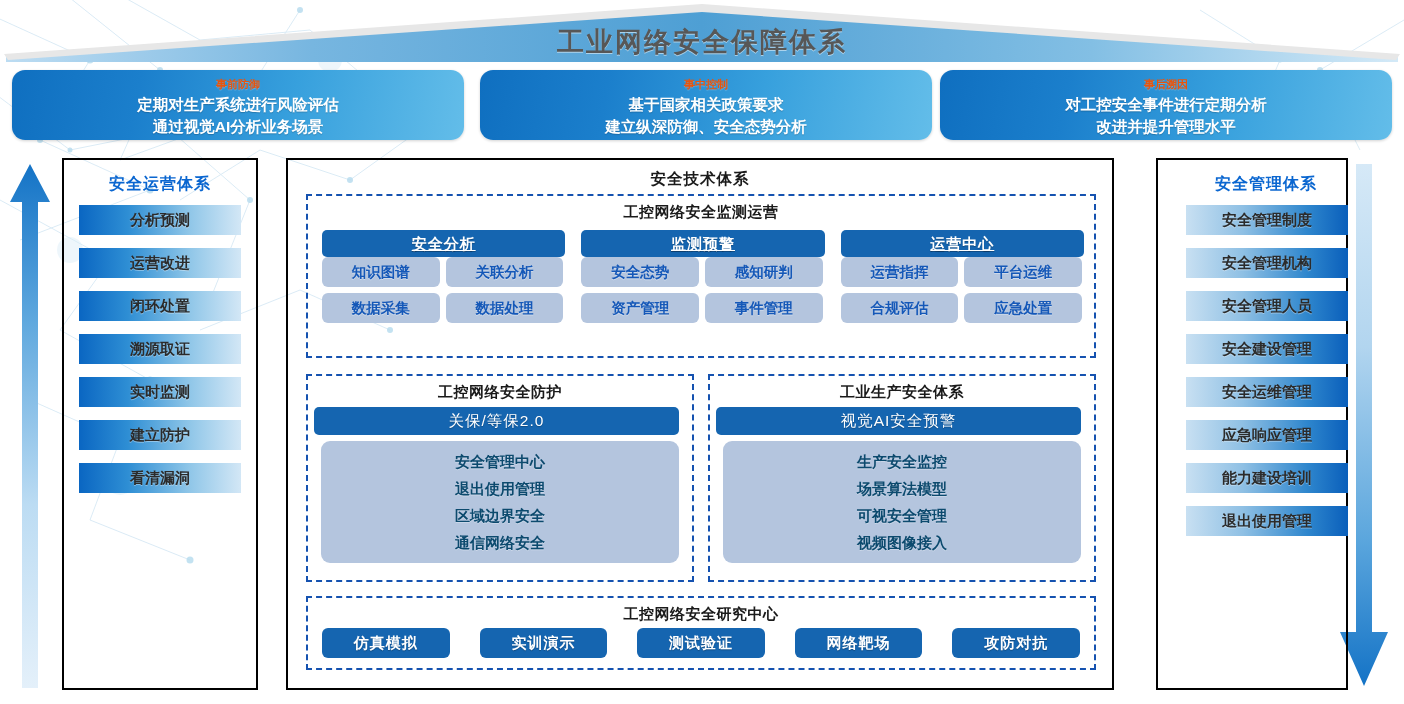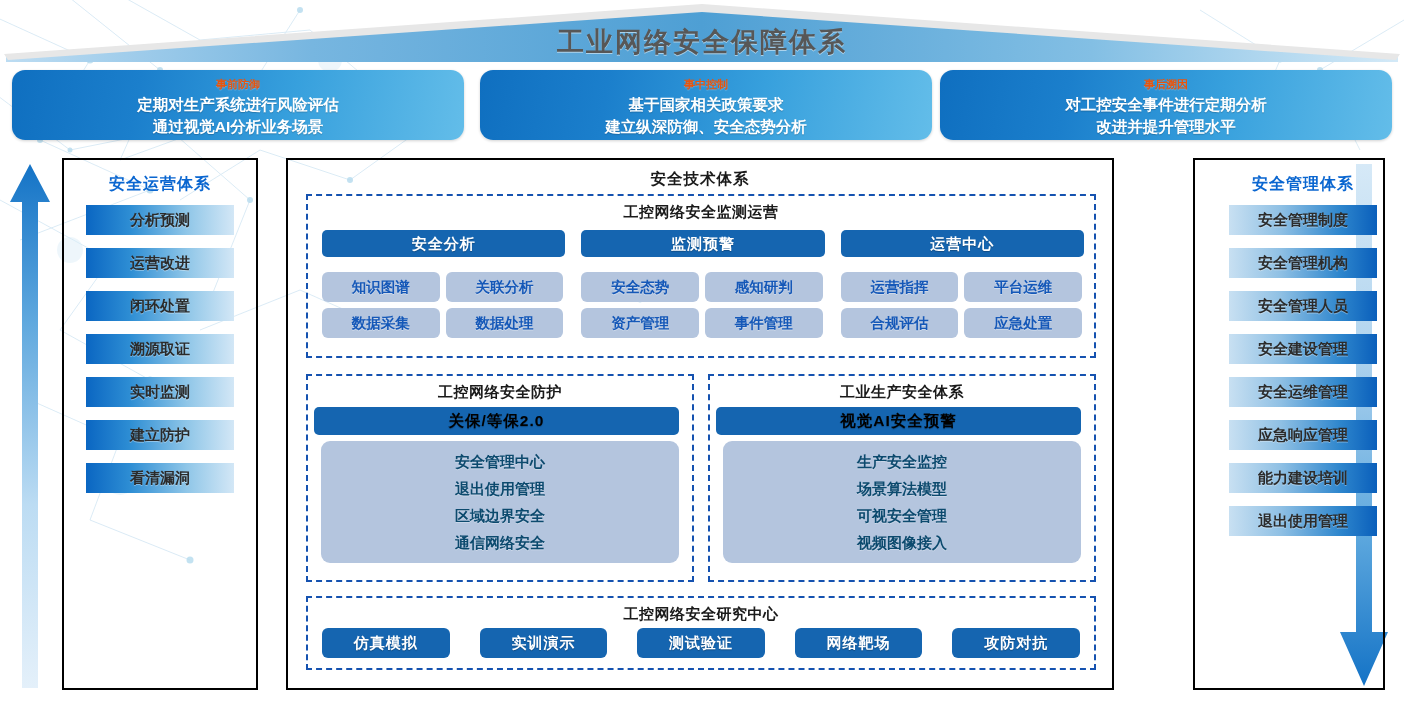--- a/index.html
+++ b/index.html
@@ -52,30 +52,30 @@
   .arrow{position:absolute;}
   .arrow-up{left:8px;top:162px;}
   .arrow-down{left:1338px;top:162px;}
 
   
   .side-panel{
     position:absolute;top:158px;height:532px;
     border:2px solid #000000;background:transparent;box-sizing:border-box;
   }
   .panel-left{left:62px;width:196px;}
-  .panel-right{left:1193px;width:192px;padding-left:28px;}
+  .panel-right{left:1156px;width:192px;padding-left:28px;}
   .panel-title{
     text-align:center;font-size:16px;font-weight:bold;color:#0a66d0;
     margin-top:14px;letter-spacing:1px;
   }
   .panel-items{margin-top:10px;}
   .side-item{
     height:30px;line-height:30px;text-align:center;
     font-size:15px;font-weight:bold;color:#2b2b2b;
-    margin:0 auto 13px auto;width:148px;
+    margin:0 auto 13px auto;width:162px;
     text-shadow:0 1px 0 rgba(255,255,255,.35);
   }
   .panel-left .side-item{
     background:linear-gradient(90deg,#0a66c2 0%,#2e8ed4 30%,#8fc6e8 68%,#d3e7f6 100%);
   }
   .panel-right .side-item{
     background:linear-gradient(90deg,#c8e0f2 0%,#8fc0e4 35%,#2e86cd 75%,#0a5fbb 100%);
   }
 
   
@@ -97,36 +97,37 @@
   }
 
   
   .blk-mon{left:18px;top:34px;width:790px;height:164px;}
   .mon-cols{position:absolute;left:14px;top:34px;width:762px;display:flex;gap:16px;}
   .mon-col{flex:1;}
   .col-head{
     height:27px;line-height:27px;text-align:center;border-radius:5px;
     background:#1565b0;color:#ffffff;font-size:15px;font-weight:bold;letter-spacing:1px;
     text-shadow:0 1px 1px rgba(0,0,0,.25);
-  }
-  .col-grid{display:flex;flex-wrap:wrap;gap:6px;margin-top:15px;}
+    text-decoration:underline;
+  }
+  .col-grid{display:flex;flex-wrap:wrap;gap:6px;margin-top:0;}
   .chip{
     width:calc(50% - 4px);height:30px;line-height:30px;text-align:center;
     background:#b4c5de;border-radius:6px;
     font-size:14.5px;font-weight:bold;color:#1558b8;
     text-shadow:0 1px 0 rgba(255,255,255,.35);
   }
 
   
   .blk-prot{left:18px;top:214px;width:388px;height:208px;}
   .blk-prod{left:420px;top:214px;width:388px;height:208px;}
   .sub-head{
     margin:5px 13px 0 6px;height:28px;line-height:28px;text-align:center;
-    background:#1565b0;color:#000000;border-radius:5px;
-    font-size:15.5px;font-weight:bold;letter-spacing:1px;
+    background:#1565b0;color:#ffffff;border-radius:5px;
+    font-size:15.5px;font-weight:normal;letter-spacing:1px;
     text-shadow:0 1px 1px rgba(0,0,0,.25);
   }
   .sub-body{
     margin:6px 13px 0 13px;background:#b4c5de;border-radius:9px;
     padding:7px 0 7px 0;
   }
   .sub-line{
     text-align:center;font-size:15px;font-weight:bold;color:#0c4a6e;
     line-height:27px;text-shadow:0 1px 0 rgba(255,255,255,.3);
   }

